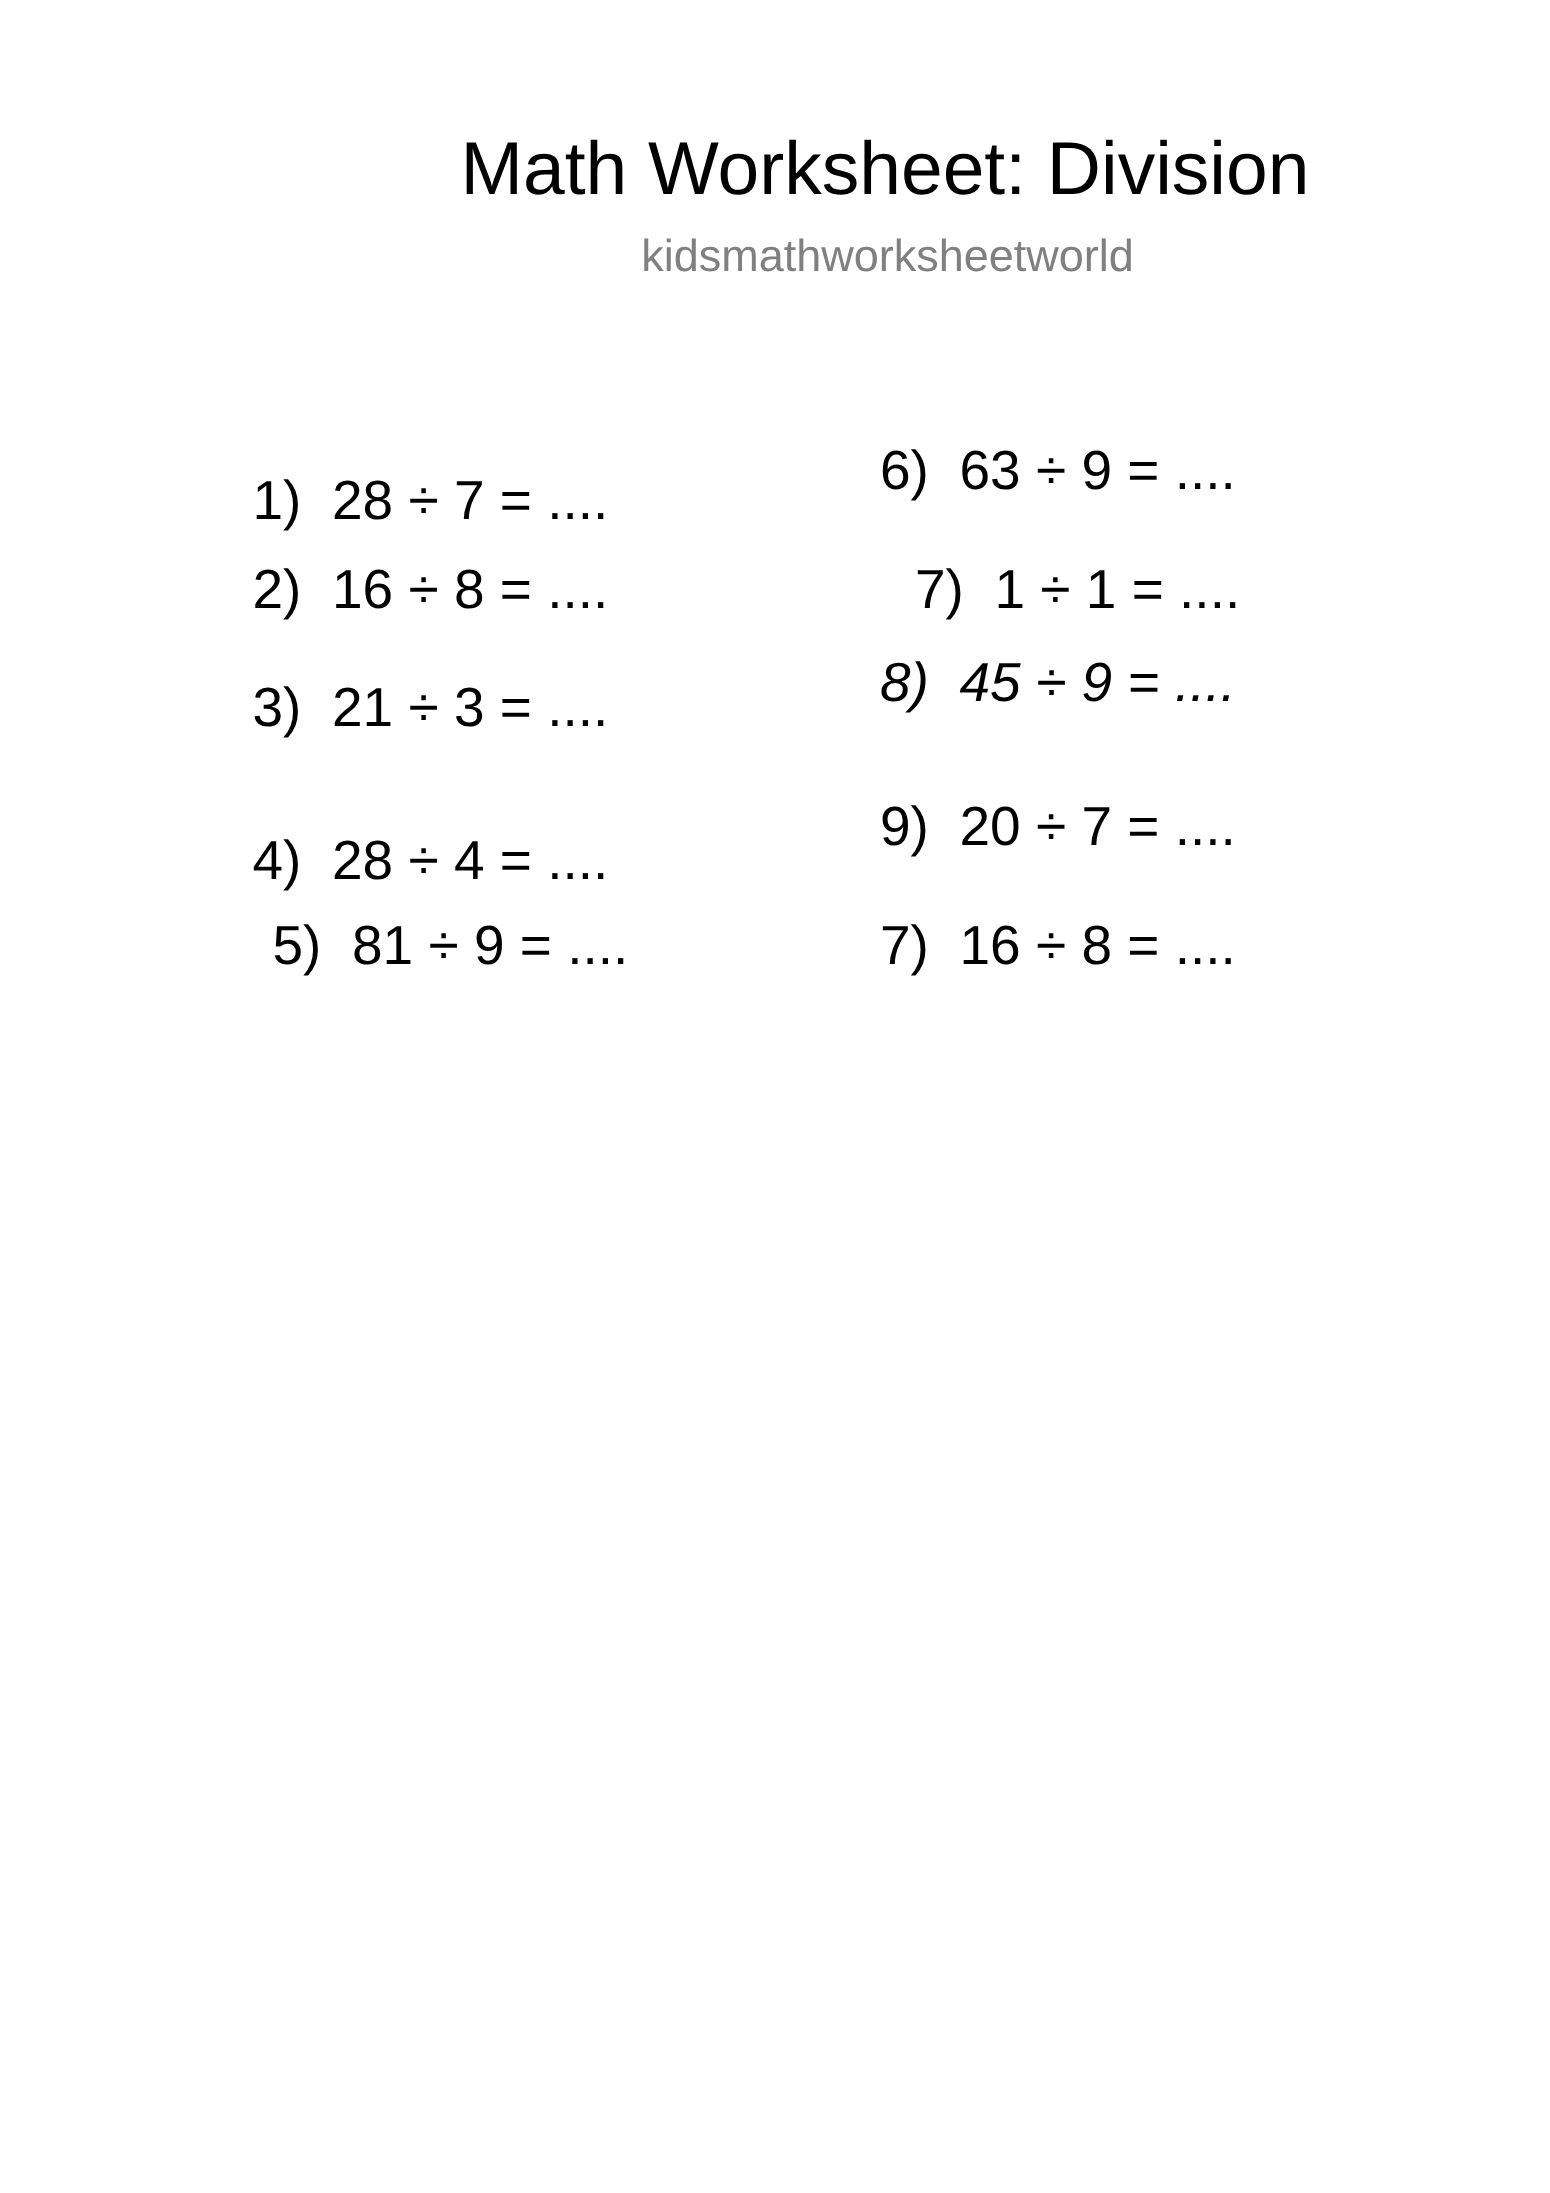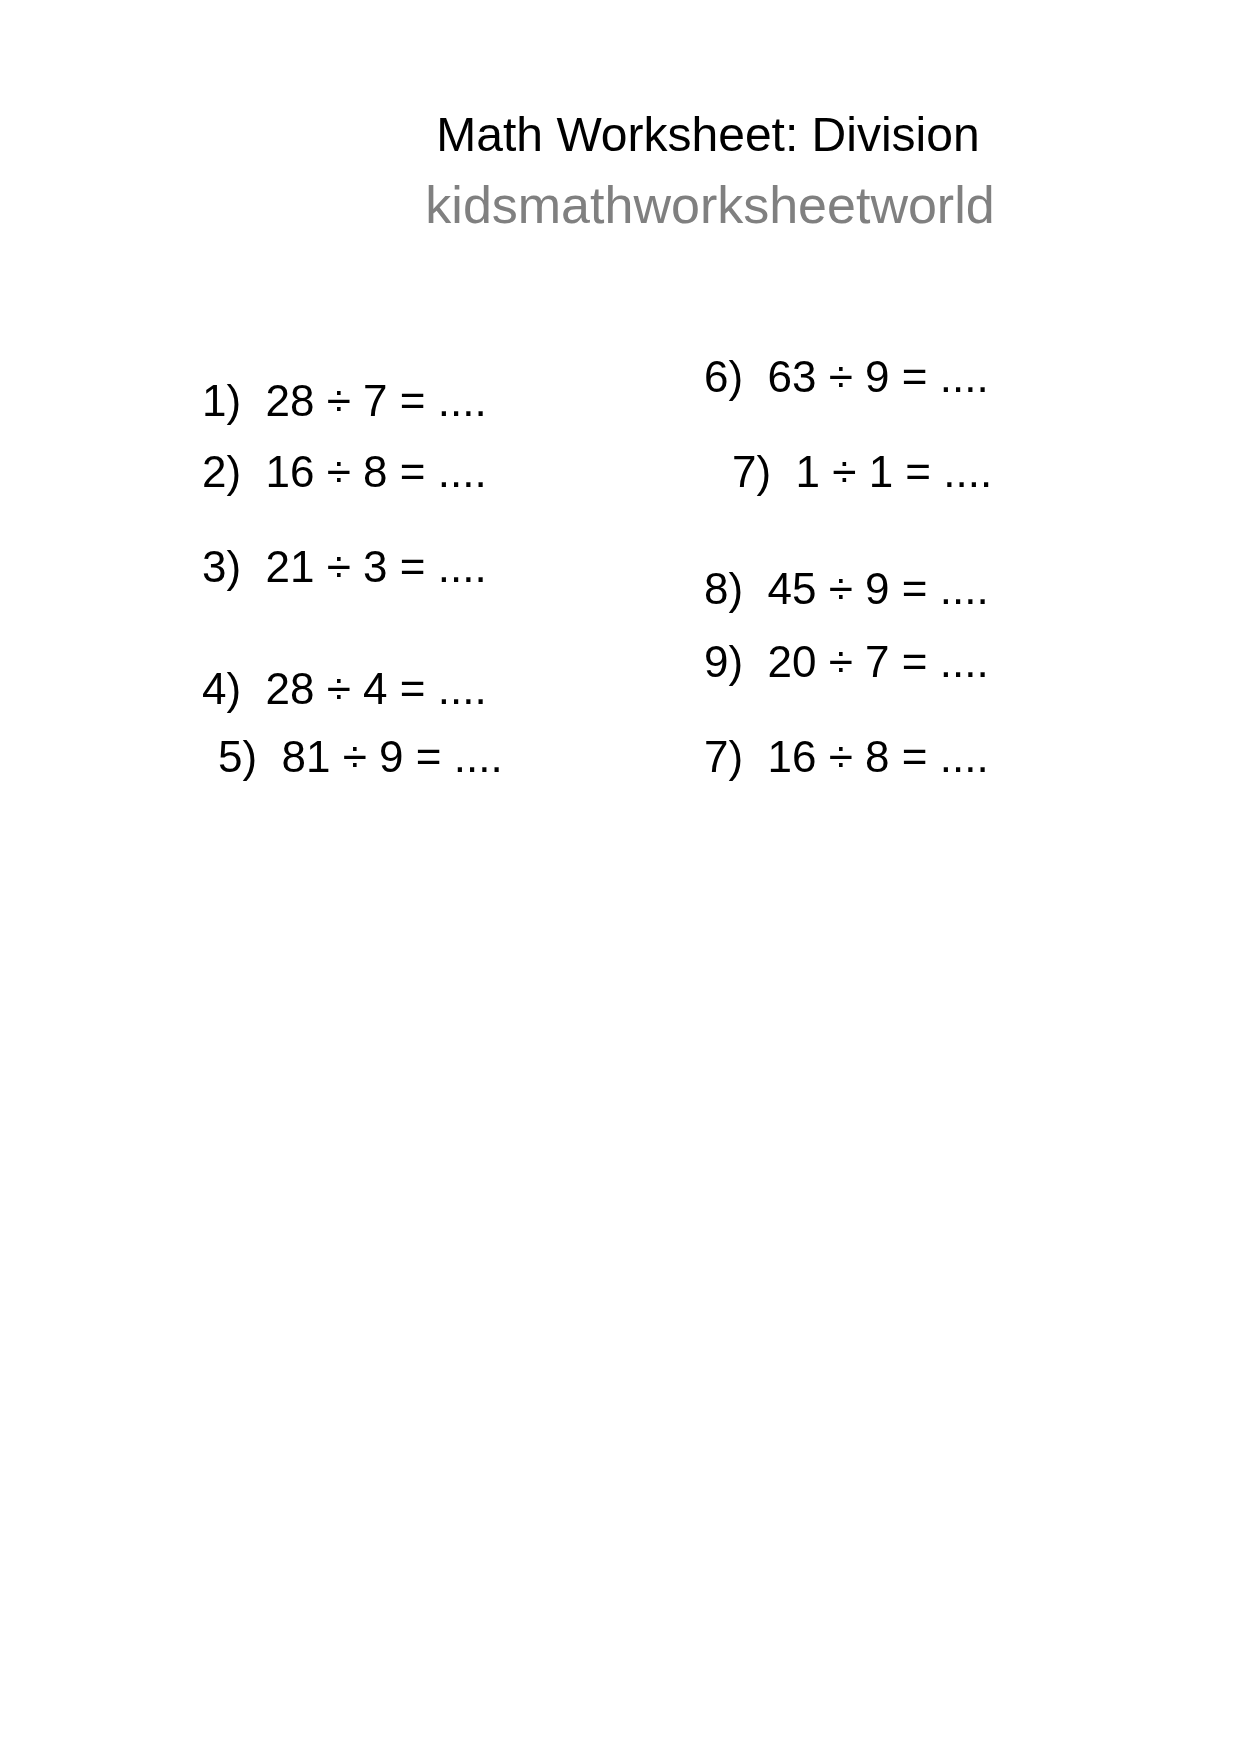--- a/index.html
+++ b/index.html
@@ -16,33 +16,33 @@
       color: #000000;
     }
     .title {
       position: absolute;
       left: 0;
       width: 1240px;
       top: 100px;
       padding-left: 176px;
       box-sizing: border-box;
       text-align: center;
-      font-size: 48px;
+      font-size: 60px;
       line-height: 70px;
       white-space: nowrap;
     }
     .subtitle {
       position: absolute;
       left: 0;
       width: 1240px;
       top: 180px;
       padding-left: 180px;
       box-sizing: border-box;
       text-align: center;
-      font-size: 52px;
+      font-size: 36px;
       line-height: 50px;
       color: #808080;
       white-space: nowrap;
     }
     .problem {
       position: absolute;
       font-size: 44px;
       line-height: 50px;
       white-space: pre;
     }
@@ -60,17 +60,17 @@
     <div class="problem" style="left:202px; top:352px;margin-top:24px;"><span class="num">1)</span>  <span class="expr">28 ÷ 7 = ....</span></div>
     <div class="problem" style="left:202px; top:447px;"><span class="num">2)</span>  <span class="expr">16 ÷ 8 = ....</span></div>
     <div class="problem" style="left:202px; top:542px;"><span class="num">3)</span>  <span class="expr">21 ÷ 3 = ....</span></div>
     <div class="problem" style="left:202px; top:637px;margin-top:27px;"><span class="num">4)</span>  <span class="expr">28 ÷ 4 = ....</span></div>
     <div class="problem" style="left:218px; top:732px;"><span class="num">5)</span>  <span class="expr">81 ÷ 9 = ....</span></div>
   </div>
 
   <div>
     <div class="problem" style="left:704px; top:352px;"><span class="num">6)</span>  <span class="expr">63 ÷ 9 = ....</span></div>
     <div class="problem" style="left:704px; top:447px;margin-left:28px;"><span class="num">7)</span>  <span class="expr">1 ÷ 1 = ....</span></div>
-    <div class="problem" style="left:704px; top:564px;"><span class="num">8)</span>  <span class="expr">45 ÷ 9 = ....</span></div>
+    <div class="problem" style="left:704px; top:522px;font-style:italic;"><span class="num">8)</span>  <span class="expr">45 ÷ 9 = ....</span></div>
     <div class="problem" style="left:704px; top:637px;"><span class="num">9)</span>  <span class="expr">20 ÷ 7 = ....</span></div>
     <div class="problem" style="left:704px; top:732px;"><span class="num">7)</span>  <span class="expr">16 ÷ 8 = ....</span></div>
   </div>
 </div>
 
 </body></html>

